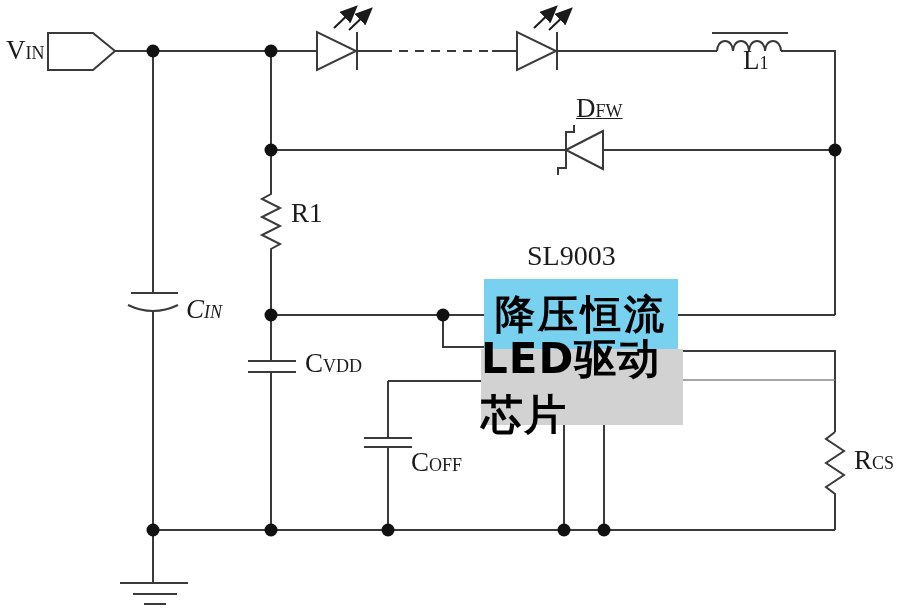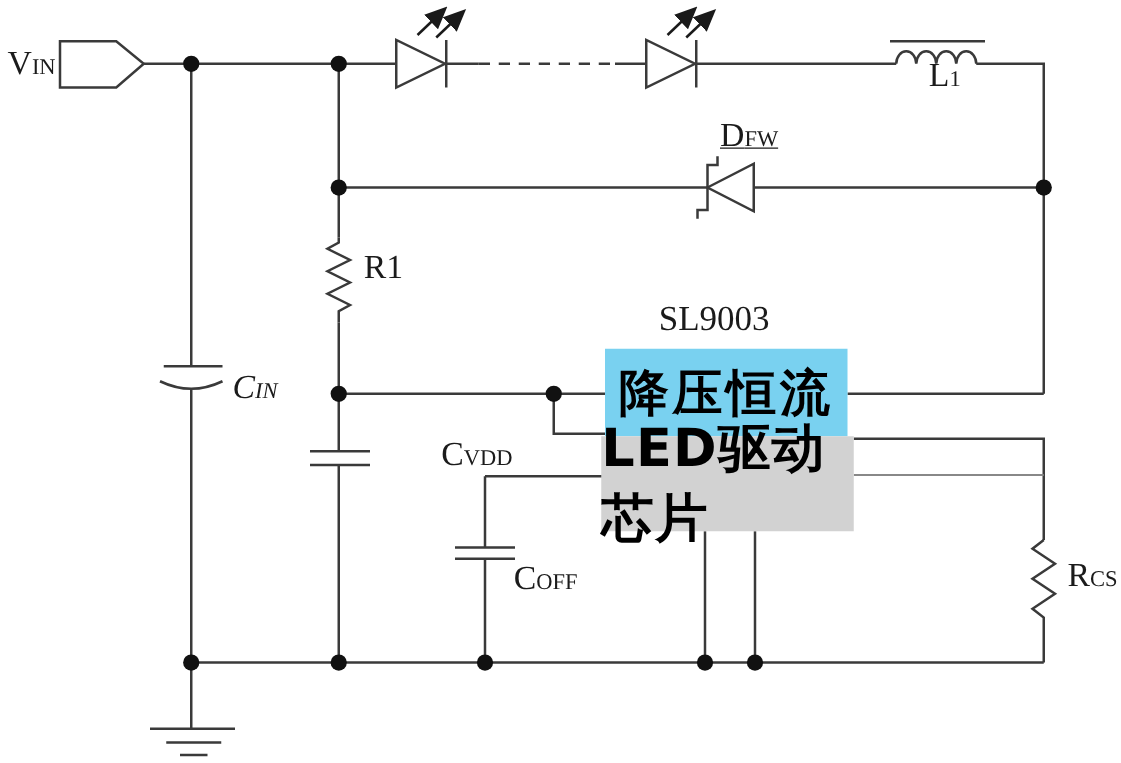--- a/index.html
+++ b/index.html
@@ -37,21 +37,21 @@
     background:#d2d2d2;
     font-size:42px;letter-spacing:1px;
   }
   
   #lbl-vin   {left:6px;  top:37px;}
   #lbl-cin   {left:186px;top:296px;font-style:italic;}
   #lbl-r1    {left:291px;top:200px;}
   #lbl-l1    {left:743px;top:5px;margin-top:42px;}
   #lbl-dfw   {left:576px;top:95px;text-decoration:underline;}
   #lbl-sl9003{left:527px;top:242px;}
-  #lbl-cvdd  {left:305px;top:350px;margin-left:48px;}
+  #lbl-cvdd  {left:305px;top:350px;}
   #lbl-coff  {left:411px;top:429px;margin-top:20px;}
   #lbl-rcs   {left:854px;top:447px;}
 </style>
 </head>
 <body>
 
 <div id="stage">
 
   <svg id="circuit-svg" width="897" height="610" viewBox="0 0 897 610">
     <defs>

